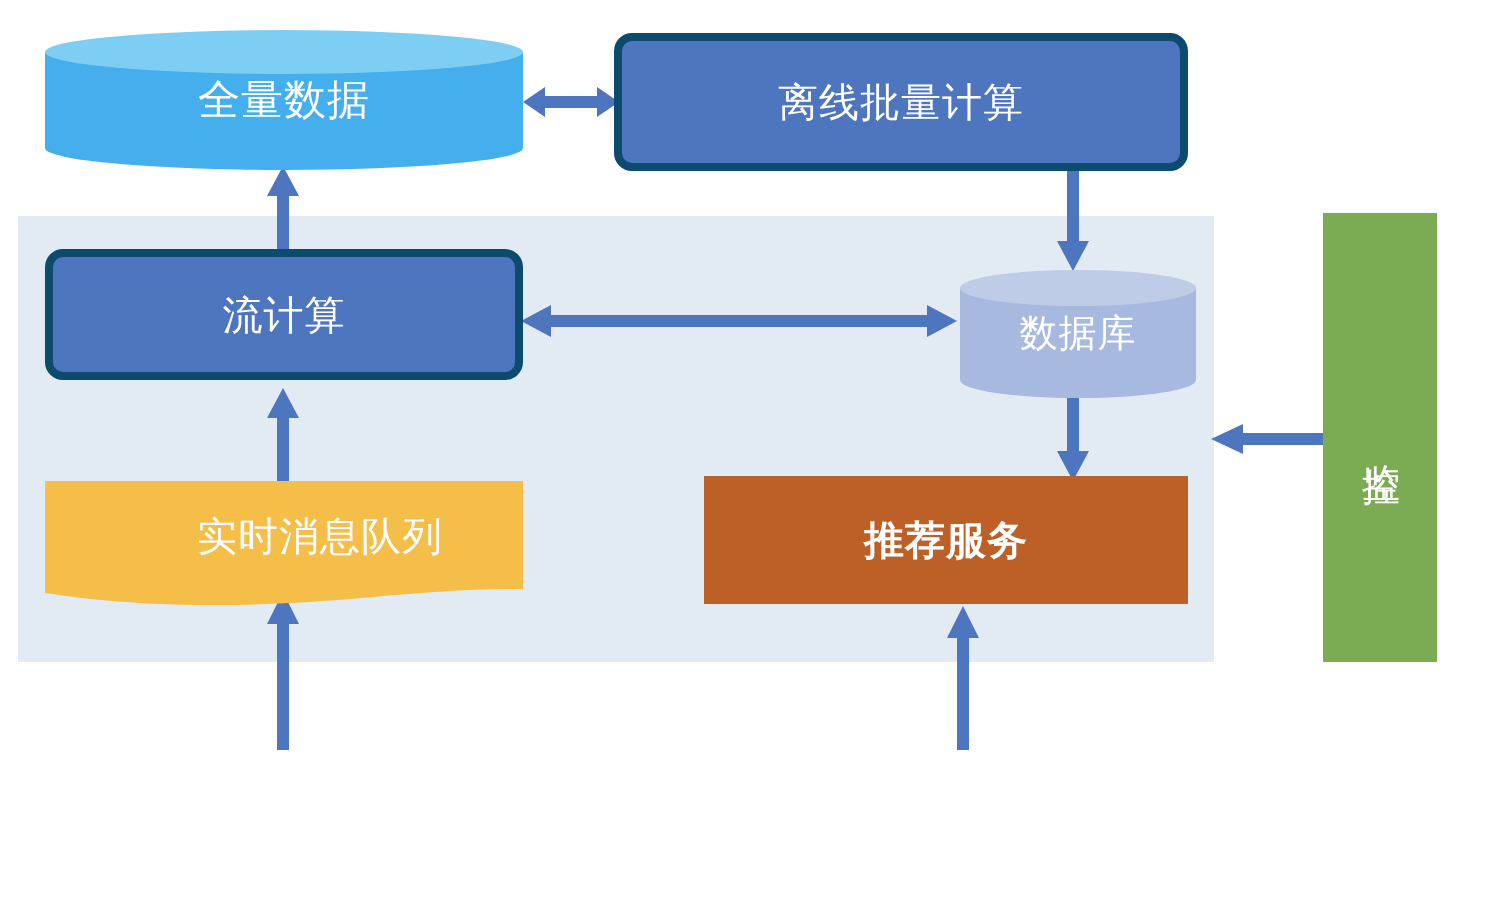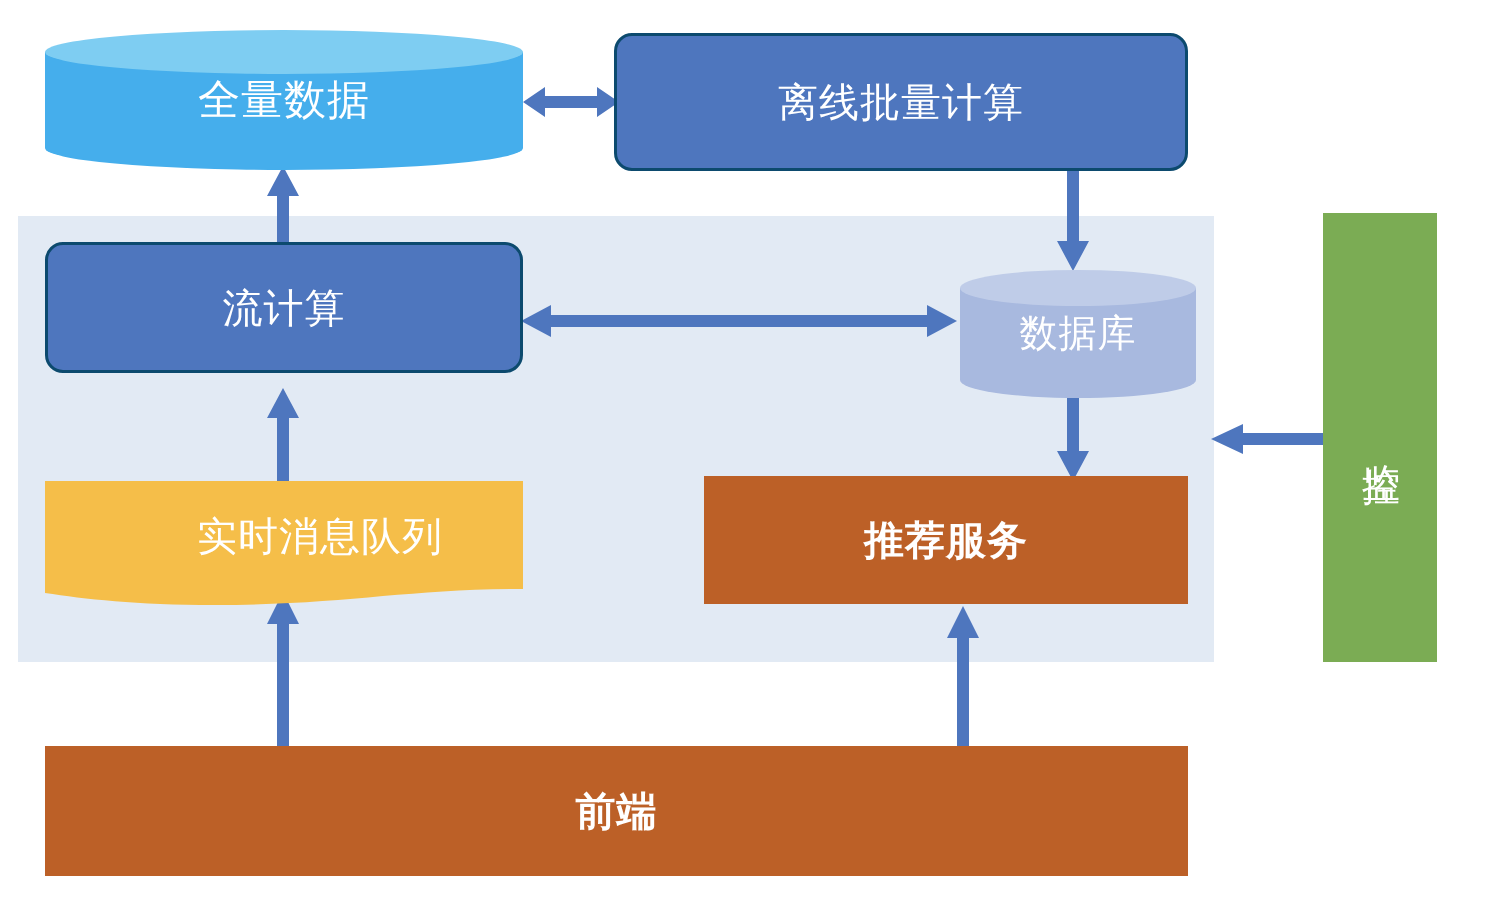--- a/index.html
+++ b/index.html
@@ -75,26 +75,26 @@
   #database-store { left: 952px; top: 270px; width: 236px; height: 128px; margin-left: 8px; }
   #database-store .cyl-top    { top: 0;   height: 36px; background: #BFCCE8; z-index: 3; }
   #database-store .cyl-body   { top: 18px; height: 92px; background: #A8B9DF; z-index: 2; }
   #database-store .cyl-bottom { top: 92px; height: 36px; background: #A8B9DF; z-index: 1; }
   #database-store .node-label { font-size: 38px; z-index: 4; }
 
   
   .process-box {
     position: absolute;
     background: #4E76BE;
-    border: 3px solid #0c4a6e;
+    border: 8px solid #0c4a6e;
     border-radius: 18px;
     box-sizing: border-box;
   }
   #offline-batch-box { left: 614px; top: 33px; width: 574px; height: 138px; }
-  #stream-compute-box { left: 45px; top: 242px; width: 478px; height: 131px; }
+  #stream-compute-box { left: 45px; top: 249px; width: 478px; height: 131px; }
 
   
   .rect-box {
     position: absolute;
     box-sizing: border-box;
     font-weight: bold;
   }
   #recommend-service-box { left: 704px; top: 476px; width: 484px; height: 128px; background: #BC6027; }
   #frontend-box { left: 45px; top: 746px; width: 1143px; height: 130px; background: #BC6027; }
 
@@ -229,23 +229,20 @@
     <svg viewBox="0 0 478 124" preserveAspectRatio="none">
       <path d="M 0 0 L 478 0 L 478 108 C 360 108 300 124 170 124 C 90 124 40 118 0 112 Z" fill="#F5BE49"></path>
     </svg>
     <div class="node-label">实时消息队列</div>
   </div>
 
   <div class="rect-box" id="recommend-service-box">
     <div class="node-label">推荐服务</div>
   </div>
 
-  <div class="rect-box" id="frontend-box">
-    <div class="node-label">前端</div>
-  </div>
 
   <div id="monitoring-box">
     <div class="node-label">
       <span class="vertical-text">监控</span>
     </div>
   </div>
 
 </div>
 
 </body></html>

